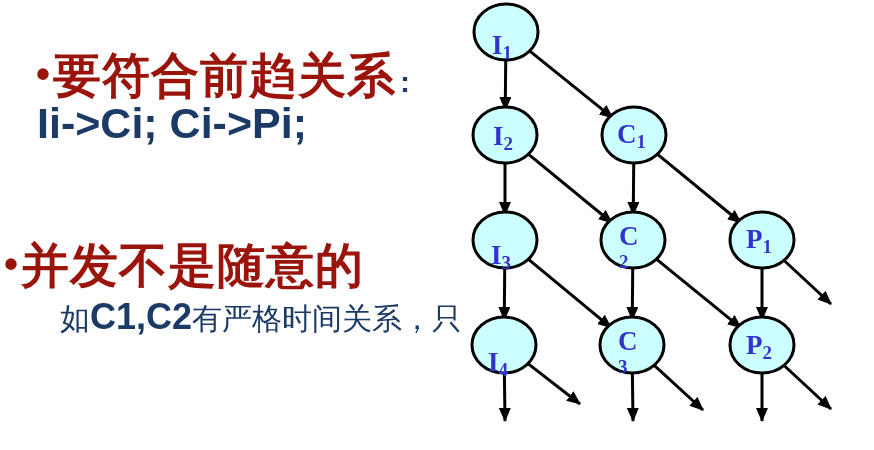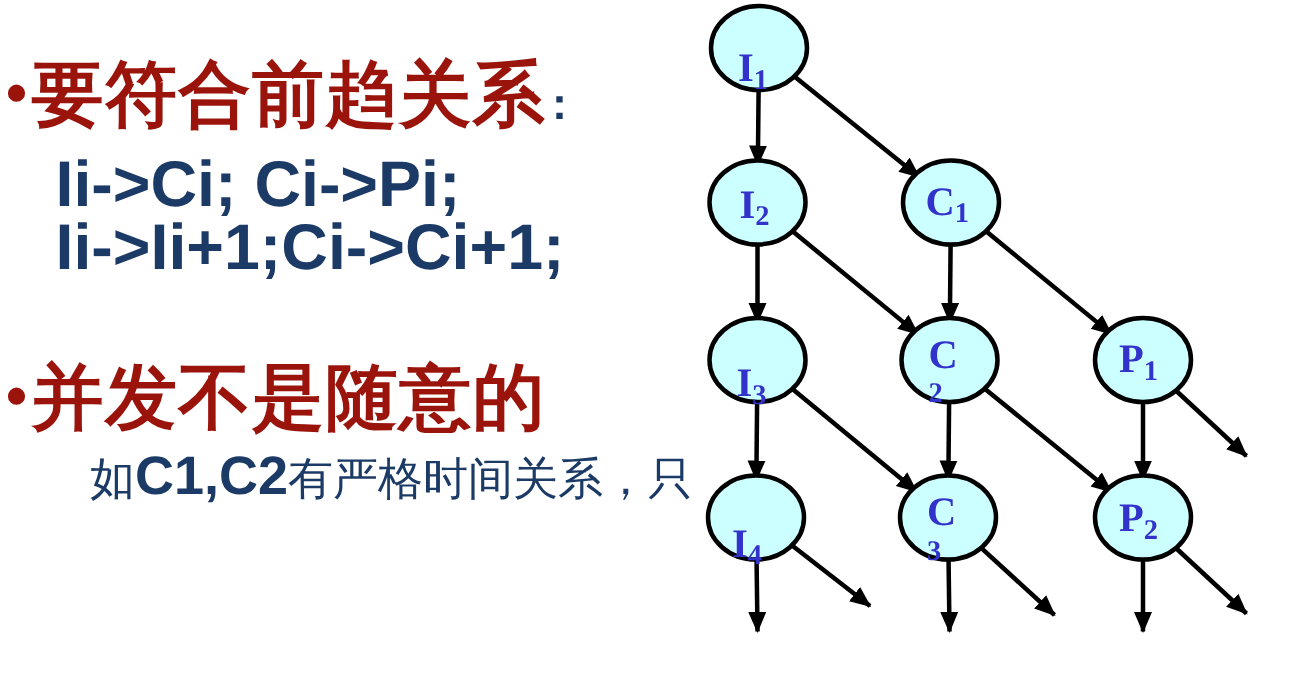--- a/index.html
+++ b/index.html
@@ -2,41 +2,40 @@
 <html><head>
 <meta charset="utf-8">
 <style>
   html,body{margin:0;padding:0;}
   body{width:874px;height:450px;background:#ffffff;position:relative;overflow:hidden;
        font-family:"Liberation Sans",sans-serif;}
   .heading{position:absolute;left:4px;font-size:48px;font-weight:bold;
            letter-spacing:1px;color:#9A140C;white-space:nowrap;line-height:1;}
   .heading .dot{font-size:40px;vertical-align:4px;margin-right:2px;}
   .heading .colon{color:#1B3A66;font-size:30px;margin-left:4px;}
-  #h1{top:40px;}
+  #h1{top:52px;margin-left:32px;}
   #h2{top:242px;}
   .codeblock{position:absolute;left:37px;top:102px;color:#1B3A66;
              font-size:43px;font-weight:bold;line-height:42px;white-space:nowrap;}
   .para{position:absolute;left:60px;top:299px;color:#1B3A66;
         font-family:"Liberation Serif",serif;font-size:30px;line-height:35px;}
   .para .alnum{font-family:"Liberation Sans",sans-serif;font-weight:bold;font-size:36px;}
   .pline{white-space:nowrap;}
   #graph{position:absolute;left:0;top:0;}
   .nlabel{font-family:"Liberation Serif",serif;font-weight:bold;}
 </style>
 </head>
 <body>
 
 <div id="h1" class="heading">
   <span class="dot">•</span><span>要符合前趋关系</span><span class="colon">:</span>
 </div>
 
 <div class="codeblock">
   <div>Ii-&gt;Ci; Ci-&gt;Pi;</div>
-  <div>Ii-&gt;Ii+1;Ci-&gt;Ci+1;</div>
 </div>
 
 <div id="h2" class="heading">
   <span class="dot">•</span><span>并发不是随意的</span>
 </div>
 
 <div class="para">
   <div class="pline"><span>如</span><span class="alnum">C1,C2</span><span>有严格时间关系，只</span></div>
 </div>
 

